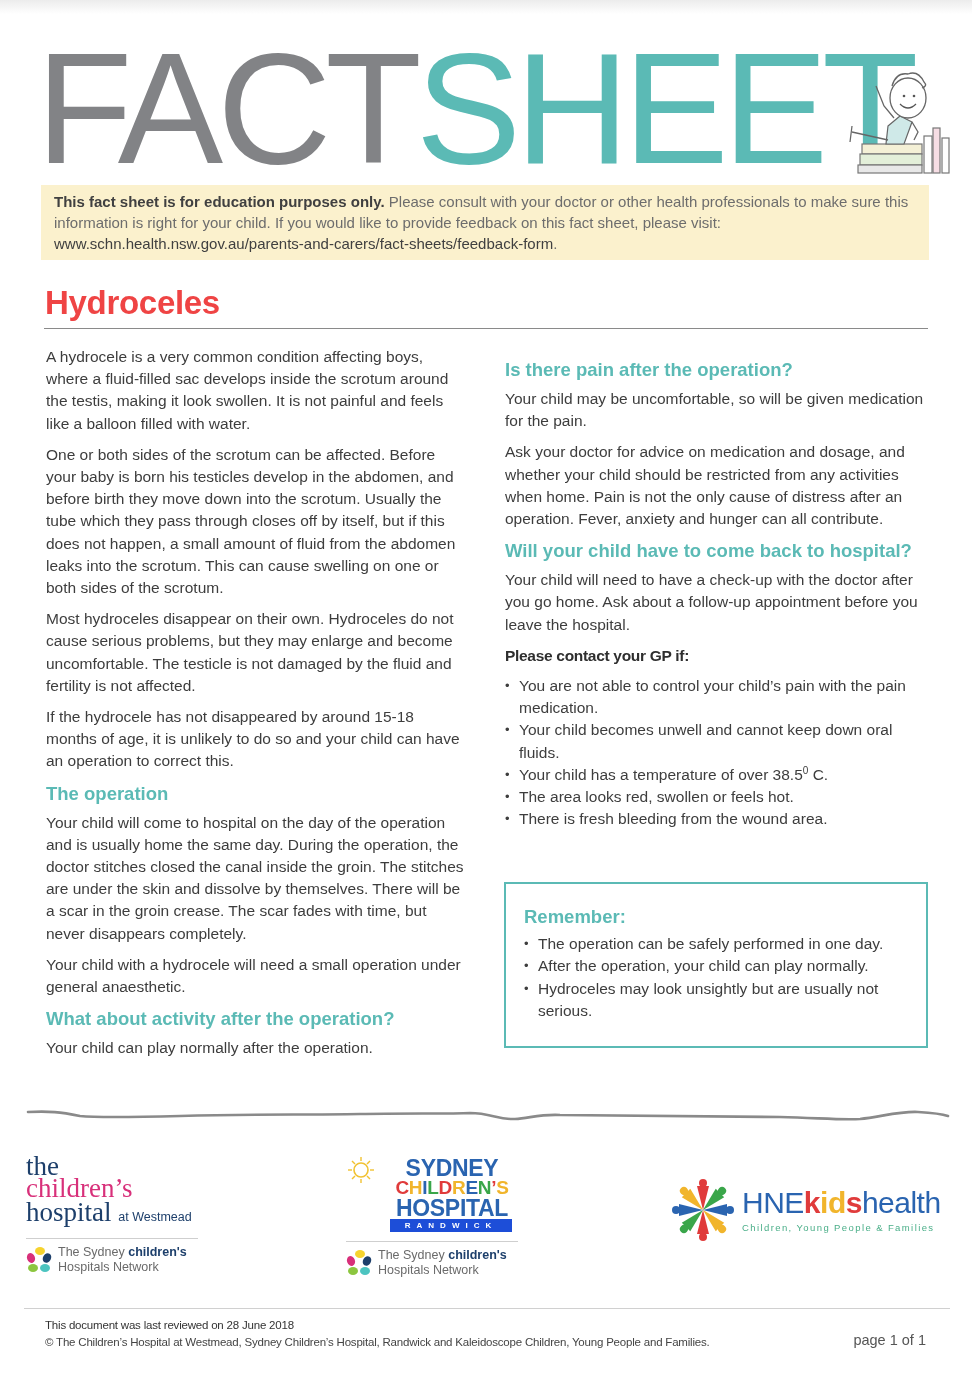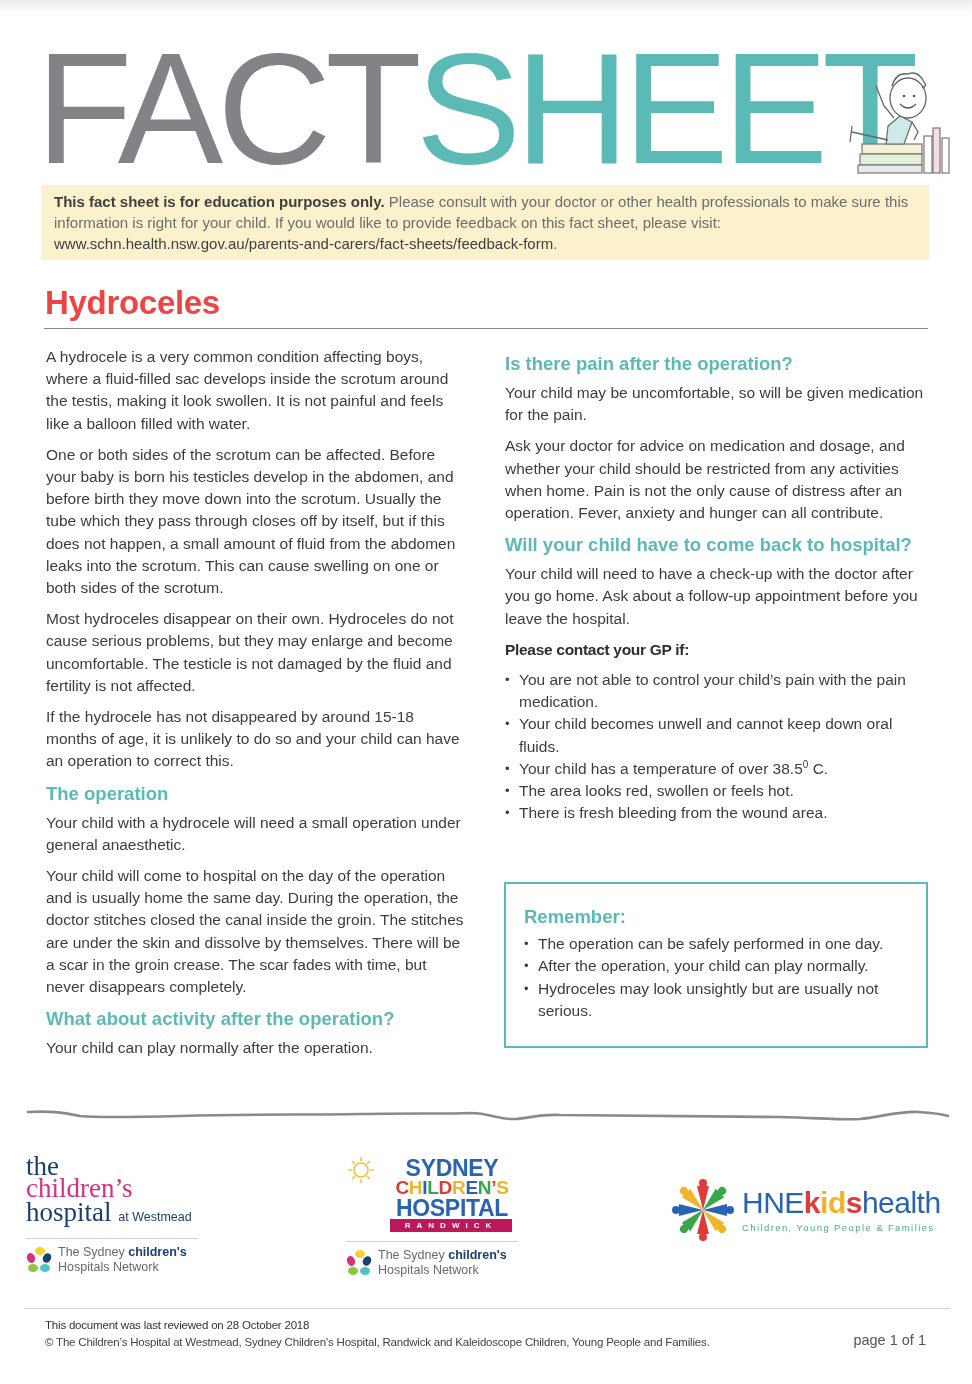--- a/index.html
+++ b/index.html
@@ -27,21 +27,21 @@
   .page-title { position: absolute; left: 45px; top: 284px; font-size: 33px; font-weight: 700;
     color: #ef4444; letter-spacing: -0.3px; }
   .title-rule { position: absolute; left: 44px; top: 328px; width: 884px; height: 1px; background: #8a8a8a; }
 
   
   .col { position: absolute; top: 346px; width: 420px; font-size: 15.5px; line-height: 22.2px; color: #3d3d3d; }
   .col-left { left: 46px; }
   .col-right { left: 505px; width: 425px; top: 346px; }
   .col p { margin-bottom: 9px; }
   .col h2 { font-size: 18.5px; font-weight: 700; color: #5bbab5; margin: 4px 0 6px; line-height: 24px; }
-  .col-right h2:first-child { margin-top: 6px; }
+  .col-right h2:first-child { margin-top: 12px; }
   .col h3 { font-size: 15.5px; font-weight: 700; color: #2e2e2e; margin: 2px 0 8px; letter-spacing: -0.3px; }
   .col ul { list-style: none; }
   .col ul li { position: relative; padding-left: 14px; }
   .col ul li::before { content: "•"; position: absolute; left: 0; top: 0; font-size: 13px; }
   sup { font-size: 10px; line-height: 0; }
 
   .remember { position: absolute; left: 504px; top: 882px; width: 424px; height: 166px;
     border: 2px solid #5bbab5; padding: 22px 18px 4px 18px; font-size: 15.5px; line-height: 22.2px; color: #3d3d3d; }
   .remember h2 { font-size: 18.5px; font-weight: 700; color: #5bbab5; margin-bottom: 5px; }
   .remember ul { list-style: none; }
@@ -65,21 +65,21 @@
   .network-text { font-size: 12.5px; line-height: 15px; color: #6a6a6a; }
   .network-text .cw { color: #1d3f6b; font-weight: 700; }
 
   .logo-sch { left: 346px; top: 1155px; width: 200px; height: 125px; }
   .sch-block { position: relative; height: 78px; }
   .sch-sun { position: absolute; left: 2px; top: 2px; width: 26px; height: 26px; }
   .sch-line { position: absolute; left: 36px; font-weight: 900; text-align: center; width: 140px; letter-spacing: -0.3px; }
   .sch-sydney { top: 2px; font-size: 23px; color: #2a64b0; line-height: 22px; }
   .sch-childrens { top: 22px; font-size: 19px; line-height: 22px; }
   .sch-hospital { top: 42px; font-size: 23px; color: #2a64b0; line-height: 22px; }
-  .sch-randwick { position: absolute; left: 44px; top: 64px; width: 122px; height: 13px; background: #be185d;
+  .sch-randwick { position: absolute; left: 44px; top: 64px; width: 122px; height: 13px; background: #1d4ed8;
     color: #fff; font-size: 8px; font-weight: 700; letter-spacing: 6px; text-align: center; line-height: 13px; }
 
   .logo-hne { left: 672px; top: 1180px; width: 280px; height: 60px; display: flex; align-items: center; gap: 8px; }
   .hne-mark { width: 62px; height: 62px; flex: none; }
   .hne-name { font-size: 30px; line-height: 32px; color: #2a64b0; letter-spacing: -0.5px; }
   .hne-name .k { color: #e03b3b; font-weight: 700; }
   .hne-name .i { color: #f1b52c; font-weight: 700; }
   .hne-name .d { color: #f1b52c; font-weight: 700; }
   .hne-name .s { color: #e03b3b; font-weight: 700; }
   .hne-tag { font-size: 9.5px; color: #4aae88; letter-spacing: 1.4px; margin-top: 3px; }
@@ -130,22 +130,22 @@
 
 <h1 class="page-title">Hydroceles</h1>
 <div class="title-rule"></div>
 
 <div class="col col-left">
   <p>A hydrocele is a very common condition affecting boys, where a fluid-filled sac develops inside the scrotum around the testis, making it look swollen. It is not painful and feels like a balloon filled with water.</p>
   <p>One or both sides of the scrotum can be affected. Before your baby is born his testicles develop in the abdomen, and before birth they move down into the scrotum. Usually the tube which they pass through closes off by itself, but if this does not happen, a small amount of fluid from the abdomen leaks into the scrotum. This can cause swelling on one or both sides of the scrotum.</p>
   <p>Most hydroceles disappear on their own. Hydroceles do not cause serious problems, but they may enlarge and become uncomfortable. The testicle is not damaged by the fluid and fertility is not affected.</p>
   <p>If the hydrocele has not disappeared by around 15-18 months of age, it is unlikely to do so and your child can have an operation to correct this.</p>
   <h2>The operation</h2>
+  <p>Your child will come to hospital on the day of the operation and is usually home the same day.  During the operation, the doctor stitches closed the canal inside the groin. The stitches are under the skin and dissolve by themselves.  There will be a scar in the groin crease. The scar fades with time, but never disappears completely.</p>
   <p>Your child with a hydrocele will need a small operation under general anaesthetic.</p>
-  <p>Your child will come to hospital on the day of the operation and is usually home the same day.  During the operation, the doctor stitches closed the canal inside the groin. The stitches are under the skin and dissolve by themselves.  There will be a scar in the groin crease. The scar fades with time, but never disappears completely.</p>
   <h2>What about activity after the operation?</h2>
   <p>Your child can play normally after the operation.</p>
 </div>
 
 <div class="col col-right">
   <h2>Is there pain after the operation?</h2>
   <p>Your child may be uncomfortable, so will be given medication for the pain.</p>
   <p>Ask your doctor for advice on medication and dosage, and whether your child should be restricted from any activities when home. Pain is not the only cause of distress after an operation. Fever, anxiety and hunger can all contribute.</p>
   <h2>Will your child have to come back to hospital?</h2>
   <p>Your child will need to have a check-up with the doctor after you go home. Ask about a follow-up appointment before you leave the hospital.</p>
@@ -265,15 +265,15 @@
         </g>
     </g>
   </svg>
   <div>
     <div class="hne-name"><span>HNE</span><span class="k">k</span><span class="i">i</span><span class="d">d</span><span class="s">s</span><span>health</span></div>
     <div class="hne-tag">Children, Young People &amp; Families</div>
   </div>
 </div>
 
 <div class="footer-rule"></div>
-<div class="footer-reviewed">This document was last reviewed on 28 October 2018</div>
+<div class="footer-reviewed">This document was last reviewed on 28 June 2018</div>
 <div class="footer-copyright">© The Children’s Hospital at Westmead, Sydney Children’s Hospital, Randwick and Kaleidoscope Children, Young People and Families.</div>
 <div class="footer-page">page 1 of 1</div>
 
 </body></html>

